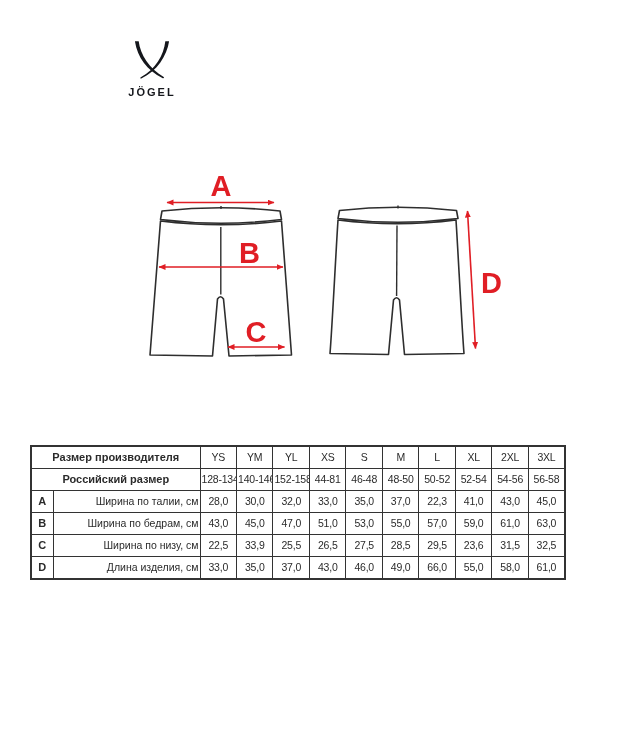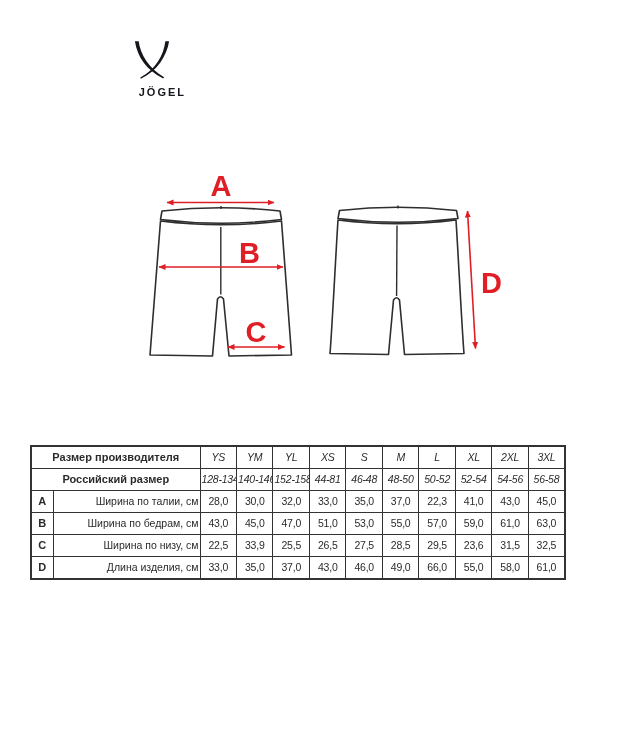--- a/index.html
+++ b/index.html
@@ -8,21 +8,21 @@
     --line:#2e2e2e;
     --tborder:#333333;
     --ttext:#2b2b2b;
   }
   html,body{margin:0;padding:0;background:#ffffff;}
   .page{
     position:relative;width:624px;height:750px;background:#ffffff;overflow:hidden;
     font-family:"Liberation Sans",sans-serif;color:var(--ttext);
   }
   
-  .logo{position:absolute;left:118px;top:40px;width:68px;text-align:right;}
+  .logo{position:absolute;left:118px;top:40px;width:68px;text-align:center;}
   .logo svg{display:block;margin:0 auto;width:36px;height:44px;}
   .logo-text{margin-top:2px;font-size:11px;font-weight:700;letter-spacing:2px;color:#15171c;white-space:nowrap;}
   .title{
     position:absolute;left:196px;top:50px;margin:0;
     font-size:34px;line-height:38px;font-weight:700;letter-spacing:0.2px;color:var(--ink);white-space:nowrap;
   }
   
   .diagram{position:absolute;left:130px;top:168px;width:380px;height:200px;}
   .outline{fill:#ffffff;stroke:var(--line);stroke-width:1.6;stroke-linejoin:round;}
   .seam{fill:none;stroke:var(--line);stroke-width:1.4;}
@@ -37,21 +37,21 @@
     font-family:"Liberation Sans",sans-serif;
   }
   .size-table td,.size-table th{
     border:1.5px solid var(--tborder);
     height:21px;padding:0 1px;text-align:center;vertical-align:middle;
     color:var(--ttext);font-size:10.5px;line-height:1.05;overflow:hidden;white-space:nowrap;
   }
   .size-table .rowlabel{font-weight:700;font-size:11px;}
   .size-table .letter{font-weight:700;font-size:11px;}
   .size-table .mlabel{font-size:10.5px;font-weight:400;text-align:right;}
-  .size-table .size-code{font-size:10.5px;letter-spacing:-0.2px;font-style:italic;}
+  .size-table .size-code{font-size:10.5px;letter-spacing:-0.2px;}
   .size-table .val{font-size:10.5px;letter-spacing:-0.2px;}
 </style>
 </head>
 <body>
 
 <div class="page">
 
   <div class="logo">
     <svg viewBox="0 0 40 46" aria-hidden="true">
       <path fill="#15171c" d="M1,0 C4,18 14,32 32,41 C33.2,41.6 33.8,40.4 33,39.8 C17,30 7,15 5.2,0 Z"></path>

